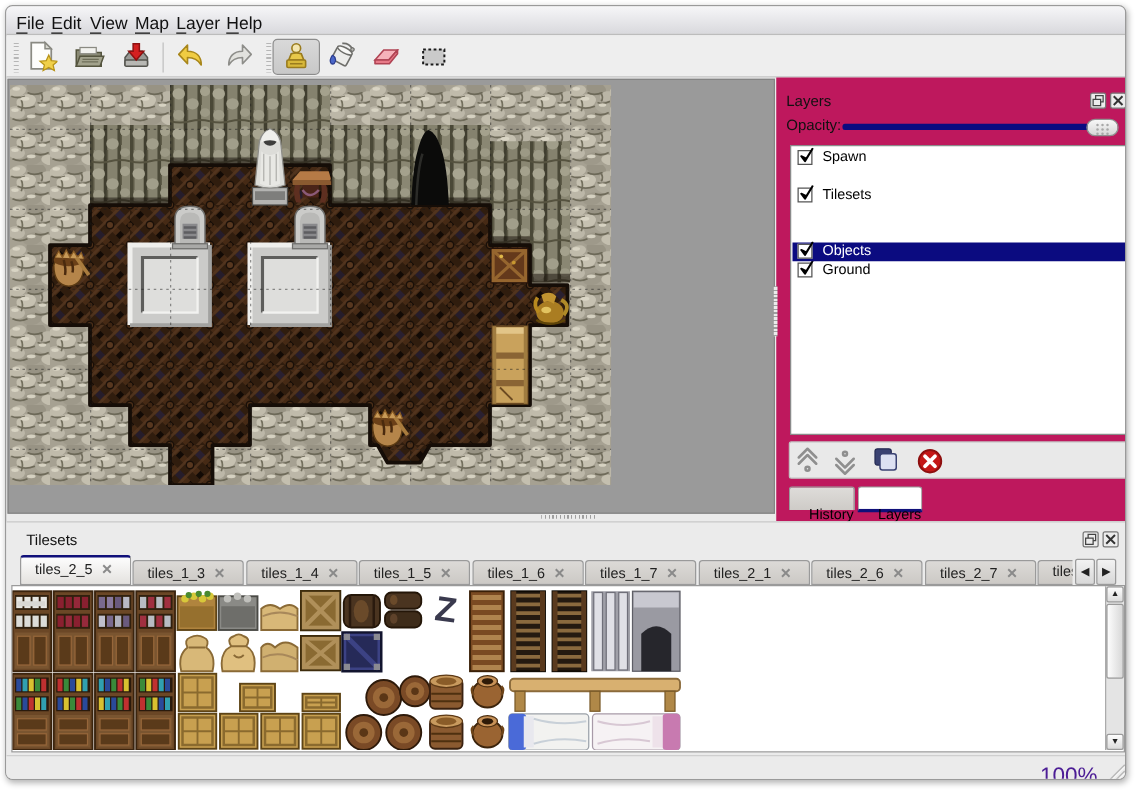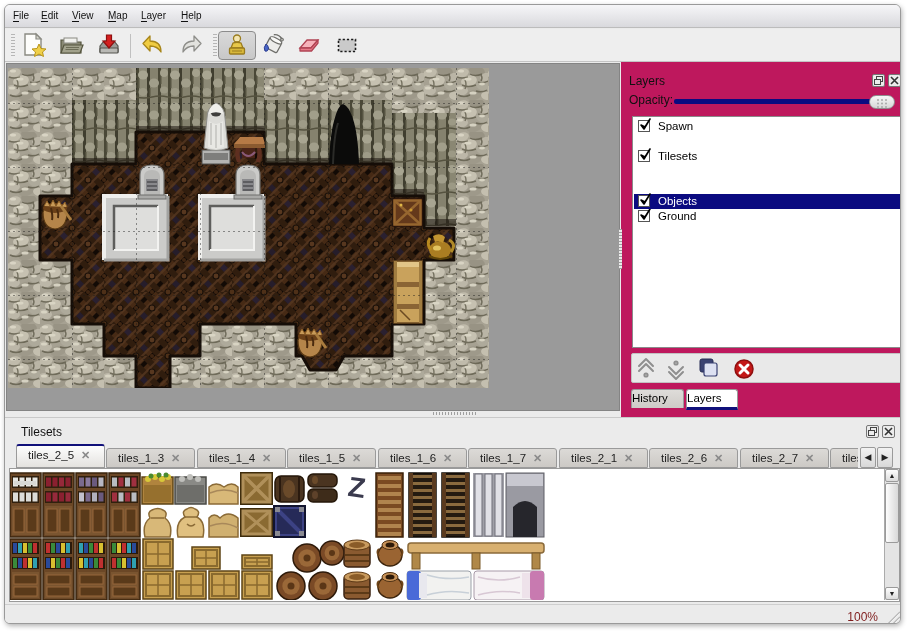--- a/index.html
+++ b/index.html
@@ -1,16 +1,16 @@
 <!DOCTYPE html>
 <html><head><meta charset="utf-8"><style>
 *{margin:0;padding:0;box-sizing:border-box}
 html,body{width:909px;height:632px;background:#fff;font-family:"Liberation Sans",sans-serif;position:relative;overflow:hidden}
 .win{position:absolute;left:4px;top:4px;width:897px;height:620px;background:#ebebeb;border:1px solid #9a9a9a;border-radius:6px;box-shadow:1px 2px 5px rgba(0,0,0,.30);overflow:hidden}
-.menubar{position:absolute;left:0;top:0;width:100%;height:23px;background:linear-gradient(#f6f6f8,#d9d9dd);border-bottom:1px solid #bcbcbc;font-size:10px;color:#111}
+.menubar{position:absolute;left:0;top:0;width:100%;height:23px;background:linear-gradient(#f6f6f8,#d9d9dd);border-bottom:1px solid #bcbcbc;font-size:14px;color:#111}
 .menubar span{position:absolute;top:5px}
 .menubar u{text-decoration:none;border-bottom:1px solid #111;padding-bottom:0px}
 .toolbar{position:absolute;left:0;top:24px;width:100%;height:33px;background:#eeeeee;border-bottom:1px solid #c4c4c4}
 .grip{position:absolute;width:4px;height:24px;top:5px;background-image:repeating-linear-gradient(#b6b6b6 0 1px,#efefef 1px 3px)}
 .tsep{position:absolute;width:1px;height:24px;top:5px;background:#c0c0c0}
 .tbtn{position:absolute;top:3px;width:26px;height:26px}
 .stampbtn{position:absolute;left:213px;top:2px;width:38px;height:29px;background:linear-gradient(#d9d9d9,#c8c8c8);border:1px solid #8c8c8c;border-radius:4px}
 .viewport{position:absolute;left:1px;top:58px;width:614px;height:348px;background:#9a9a9a;border:1px solid #848484}
 .rpanel{position:absolute;left:616px;top:57px;width:281px;height:355px;background:#be185d}
 .rtitle{position:absolute;left:8px;top:12px;font-size:12px;color:#111}
@@ -18,30 +18,30 @@
 .opacity{position:absolute;left:8px;top:31px;font-size:12px;color:#111}
 .groove{position:absolute;left:53px;top:37px;width:208px;height:5px;background:#0b0b80;border-radius:2px}
 .shandle{position:absolute;left:248px;top:33px;width:26px;height:14px;background:linear-gradient(#f7f7f7,#d7d7d7);border:1px solid #909090;border-radius:7px}
 .llist{position:absolute;left:11px;top:54px;width:270px;height:232px;background:#fff;border:1px solid #8a8a8a}
 .lrow{position:absolute;left:1px;width:267px;height:15px;font-size:11.5px;color:#000}
 .lrow .cb{position:absolute;left:4px;top:1px;width:12px;height:12px;background:#fff;border:1px solid #555}
 .lrow .tx{position:absolute;left:24px;top:1px}
 .chk{position:absolute;left:-1px;top:-3px;width:15px;height:15px}
 .ibar{position:absolute;left:10px;top:291px;width:271px;height:30px;background:#e9e9e9;border:1px solid #c2c2c2;border-radius:2px}
 .rtabs{position:absolute;left:10px;top:327px;height:21px;font-size:11.5px}
-.rtab{position:absolute;top:0;height:19px;border:1px solid #9a9a9a;border-bottom:none;border-radius:3px 3px 0 0;text-align:left;padding-top:2px}
+.rtab{position:absolute;top:0;height:19px;border:1px solid #9a9a9a;border-bottom:none;border-radius:3px 3px 0 0;text-align:right;padding-top:16px}
 .bpanel{position:absolute;left:0;top:412px;width:897px;height:208px;background:#ebebeb;border-top:1px solid #c9c9c9}
 .btitle{position:absolute;left:16px;top:7px;font-size:12px;color:#111}
 .btabbar{position:absolute;left:0;top:26px;width:100%;height:24px}
 .btab{position:absolute;top:4px;height:20px;background:linear-gradient(#dcdad7,#ccc9c5);border:1px solid #9a9a9a;border-radius:3px 3px 0 0;font-size:11.5px;color:#222;text-align:left;padding:3px 0 0 11px}
 .btab.active{top:0;height:24px;background:linear-gradient(#fdfdfd,#e4e2df);border-top:2px solid #10107a;z-index:3}
 .tabx{display:inline-block;margin-left:7px;color:#8a8a8a;font-weight:bold;font-size:11px}
 .tcontent{position:absolute;left:4px;top:50px;width:891px;height:134px;background:#fff;border:1px solid #9a9a9a}
 .statusbar{position:absolute;left:0;top:186px;width:897px;height:22px;background:#ebebeb;border-top:1px solid #cfcfcf}
-.pct{position:absolute;right:24px;top:5px;font-size:12px;color:#7f1d1d}
+.pct{position:absolute;right:24px;top:5px;font-size:18px;color:#4c1d95}
 </style></head><body>
 <div class="win">
 
   <div class="menubar">
     <span style="left:8px"><u>F</u>ile</span>
     <span style="left:36px"><u>E</u>dit</span>
     <span style="left:67px"><u>V</u>iew</span>
     <span style="left:103px"><u>M</u>ap</span>
     <span style="left:136px"><u>L</u>ayer</span>
     <span style="left:176px"><u>H</u>elp</span>

